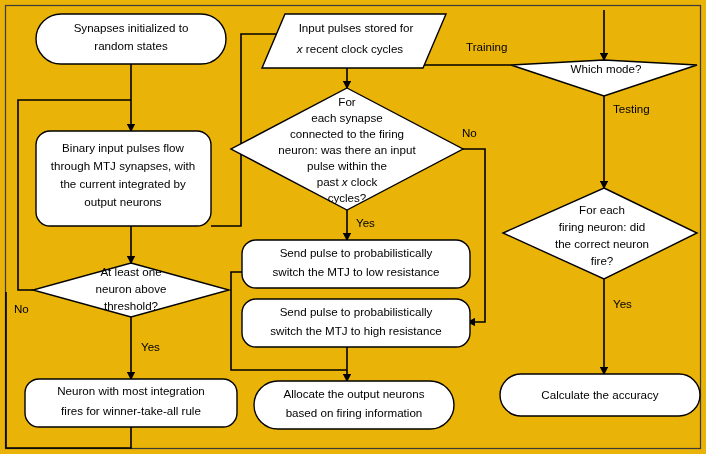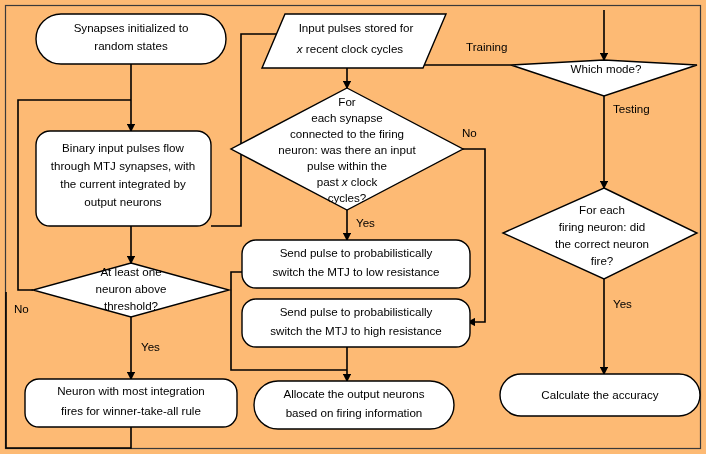--- a/index.html
+++ b/index.html
@@ -4,21 +4,21 @@
 <style>
   html, body {
     margin: 0;
     padding: 0;
     background: #ffffff;
   }
   #page {
     position: relative;
     width: 706px;
     height: 454px;
-    background: #fdba74;
+    background: #eab308;
     font-family: "Liberation Sans", sans-serif;
     overflow: hidden;
   }
   svg.flow {
     display: block;
     width: 706px;
     height: 454px;
   }
   .node-shape {
     fill: #ffffff;

